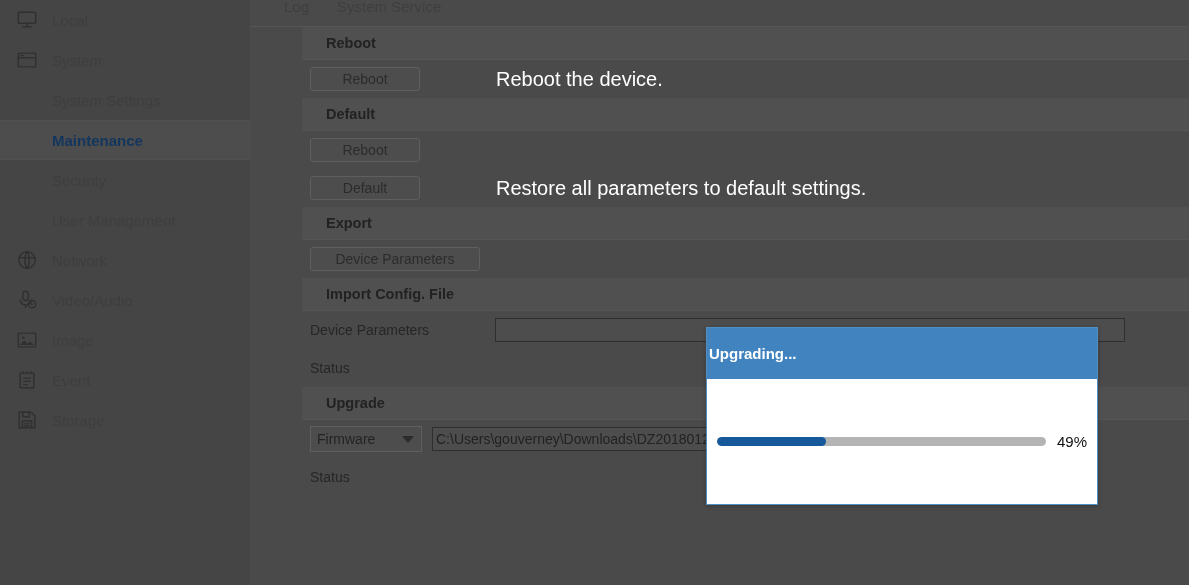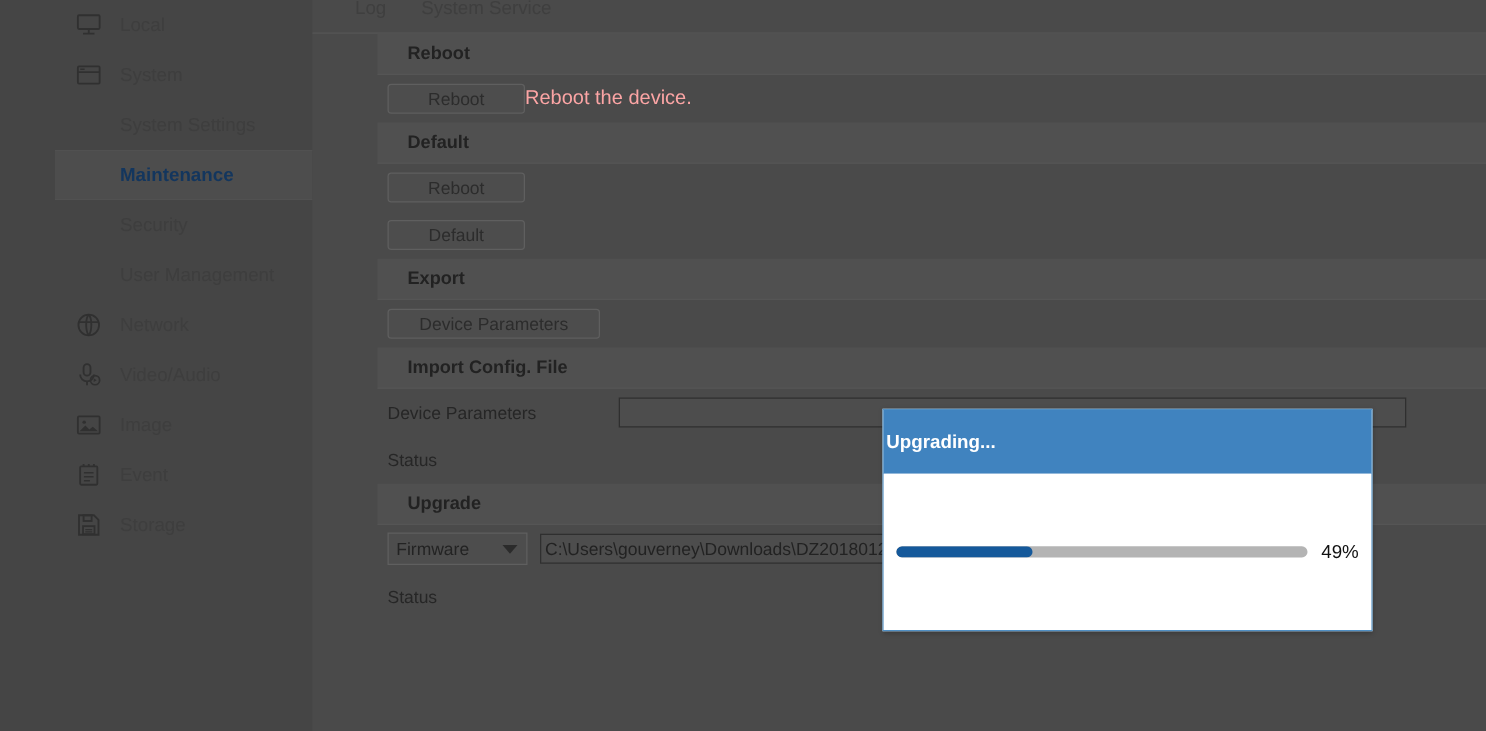--- a/index.html
+++ b/index.html
@@ -33,21 +33,20 @@
   }
   .nav-item {
     display: flex;
     align-items: center;
     height: 40px;
     padding-left: 14px;
     box-sizing: border-box;
     color: #3e3e3e;
     font-size: 15px;
     position: relative;
-    margin-left: 44px;
   }
   .nav-item .ico {
     width: 26px;
     height: 26px;
     flex: 0 0 26px;
     margin-right: 12px;
     display: flex;
     align-items: center;
     justify-content: center;
   }
@@ -140,22 +139,23 @@
     padding: 0 12px;
     font-size: 14px;
     color: #2c2c2c;
     font-family: "Liberation Sans", sans-serif;
     box-sizing: border-box;
     line-height: 22px;
     text-align: center;
     cursor: default;
   }
   .desc {
-    font-size: 16px;
-    color: #fca5a5;
+    margin-left: 76px;
+    font-size: 20px;
+    color: #ffffff;
     white-space: nowrap;
   }
   .field-label {
     width: 185px;
     flex: 0 0 185px;
     font-size: 14px;
     color: #262626;
   }
   .text-input {
     height: 24px;
@@ -395,20 +395,21 @@
           <button class="btn">Reboot</button>
           <span class="desc">Reboot the device.</span>
         </div>
 
         <div class="section-head">Default</div>
         <div class="row">
           <button class="btn">Reboot</button>
         </div>
         <div class="row">
           <button class="btn">Default</button>
+          <span class="desc">Restore all parameters to default settings.</span>
         </div>
 
         <div class="section-head">Export</div>
         <div class="row">
           <button class="btn" style="min-width:170px;">Device Parameters</button>
         </div>
 
         <div class="section-head">Import Config. File</div>
         <div class="row">
           <span class="field-label">Device Parameters</span>

